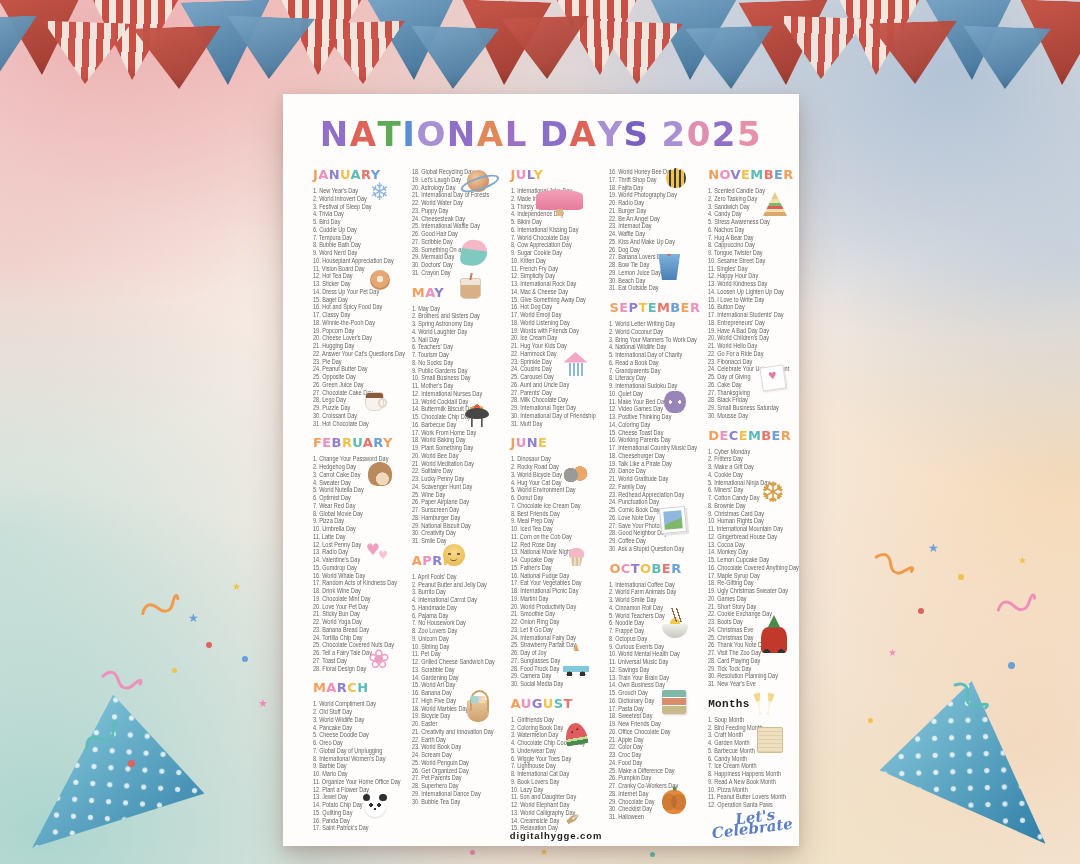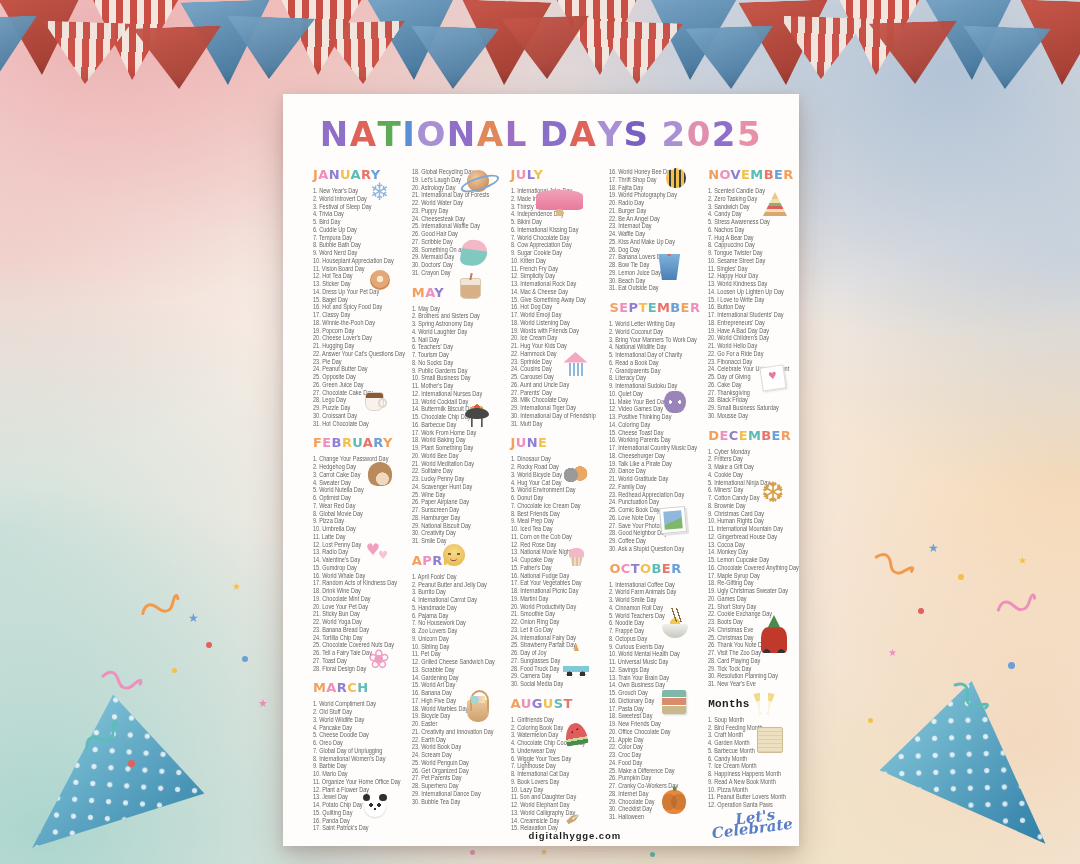--- a/index.html
+++ b/index.html
@@ -38,21 +38,21 @@
   .title{margin:20px 0 0;text-align:center;font-weight:700;font-size:34px;letter-spacing:1.5px;font-family:"DejaVu Sans",sans-serif}
   .title span{display:inline-block}
   .columns{position:absolute;left:30px;right:12px;top:74px;bottom:8px;display:flex;gap:20px}
   .col{flex:1 1 0;min-width:0;position:relative}
   .section{position:relative}
   h2.month{font-size:13px;line-height:14px;font-weight:800;letter-spacing:.4px;margin:9px 0 5px;font-family:"DejaVu Sans",sans-serif;white-space:nowrap}
   .section:first-child h2.month{margin-top:0}
   h2.month.plain{font-size:11px;color:#1d1d1d;letter-spacing:.3px;font-weight:700;font-family:Liberation Mono, monospace}
   ul.days{margin:0;padding:0;list-style:none}
   ul.days li{font-size:6.3px;line-height:7.75px;color:#646464;white-space:nowrap;transform:scaleX(.88);transform-origin:0 50%;width:114%}
-  .website{position:absolute;left:208px;bottom:5px;width:130px;text-align:right;font-size:9.5px;letter-spacing:.9px;color:#1c1c1c;font-weight:600}
+  .website{position:absolute;left:208px;bottom:5px;width:130px;text-align:center;font-size:9.5px;letter-spacing:.9px;color:#1c1c1c;font-weight:600}
   .badge{position:absolute;right:14px;bottom:8px;transform:rotate(-7deg);color:#5b7fc4;font-family:"DejaVu Serif",serif;font-style:italic;font-weight:700;text-align:center;width:74px}
   .badge .l1{font-size:15px;margin:0 0 -7px 16px}
   .badge .l2{font-size:15px}
   
   .ic{position:absolute;z-index:2;display:block}
   .ic.g{line-height:1;text-align:center;font-family:"DejaVu Sans",sans-serif}
   .sh{position:absolute}
   .sh::before,.sh::after{content:"";position:absolute}
   .donut{background:radial-gradient(circle at 50% 45%, #fbe9d2 0 22%, #e3a876 24% 58%, #d08a58 60% 100%);border-radius:50%}
   .cocoa{background:linear-gradient(#8a5a3a 0 32%, #f7f2ec 32%);border:1px solid #e0d5c8;border-radius:18% 18% 38% 38%}

